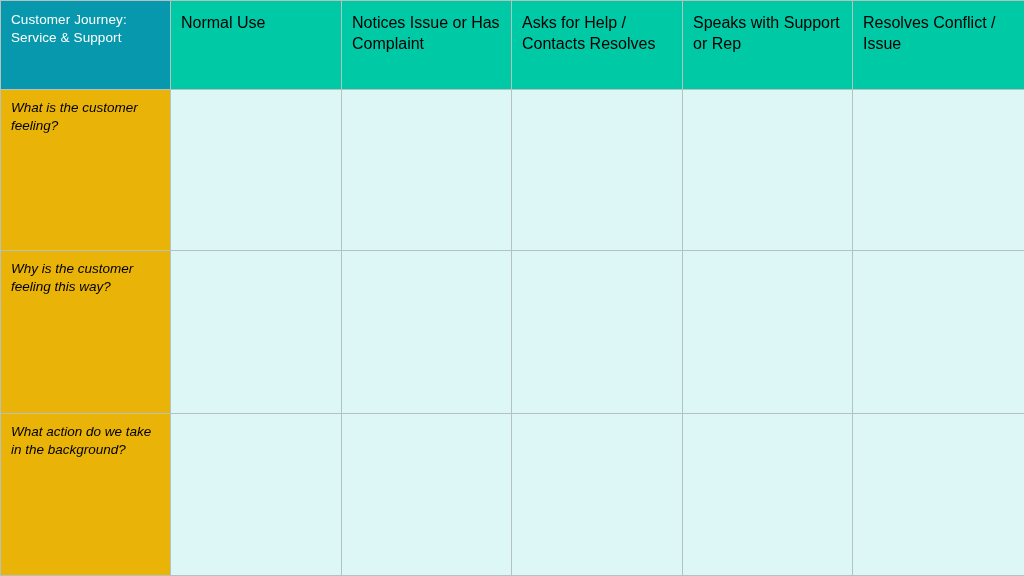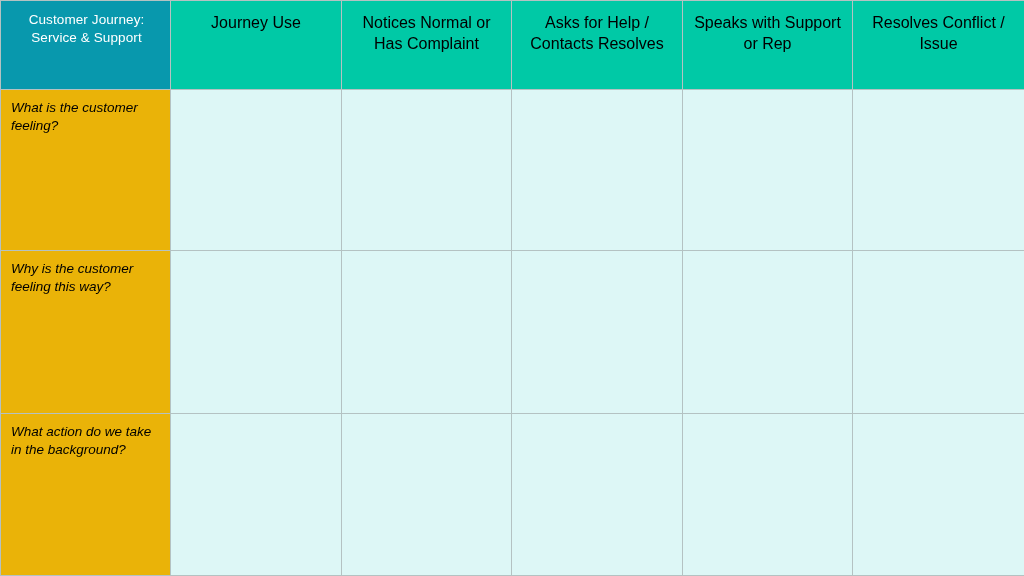--- a/index.html
+++ b/index.html
@@ -26,21 +26,20 @@
     vertical-align: top;
     padding: 0;
     border: 1px solid #b4c2c2;
     box-sizing: border-box;
   }
 
   
   tr.header-row td {
     height: 68px;
     border-color: #9fb0b0;
-    text-align: center;
   }
 
   td.title-cell {
     background: #0898ad;
     width: 170px;
   }
   td.title-cell .title-text {
     display: block;
     color: #ffffff;
     font-size: 13.5px;
@@ -103,24 +102,24 @@
     <col style="width:170px">
     <col style="width:172px">
   </colgroup>
 
   <tbody>
     <tr class="header-row">
       <td class="title-cell">
         <span class="title-text"><span>Customer Journey:</span><br><span>Service &amp; Support</span></span>
       </td>
       <td class="stage-cell">
-        <span class="stage-text">Journey Use</span>
+        <span class="stage-text">Normal Use</span>
       </td>
       <td class="stage-cell">
-        <span class="stage-text">Notices Normal or Has Complaint</span>
+        <span class="stage-text">Notices Issue or Has Complaint</span>
       </td>
       <td class="stage-cell">
         <span class="stage-text">Asks for Help / Contacts Resolves</span>
       </td>
       <td class="stage-cell">
         <span class="stage-text">Speaks with Support or Rep</span>
       </td>
       <td class="stage-cell">
         <span class="stage-text">Resolves Conflict / Issue</span>
       </td>

